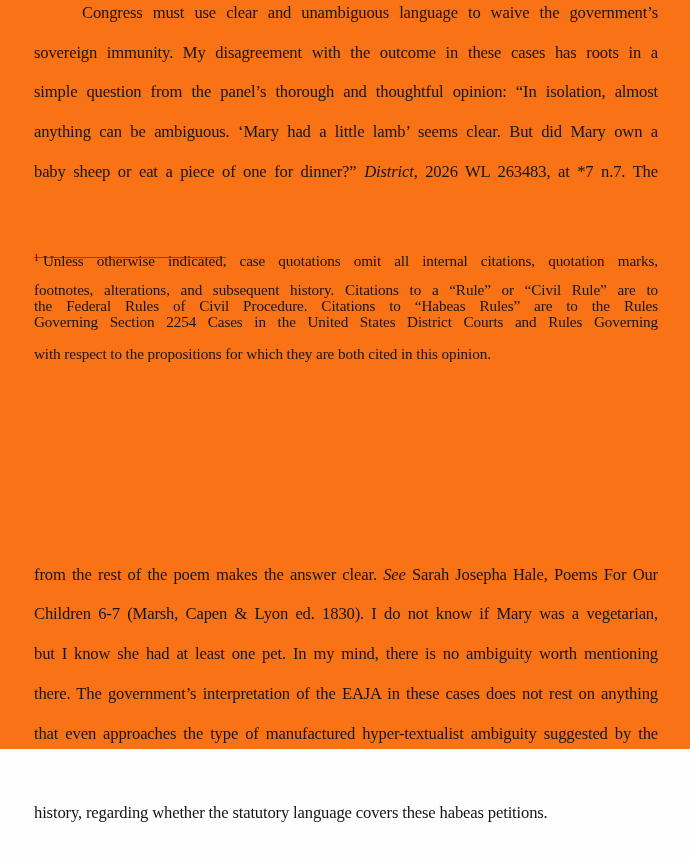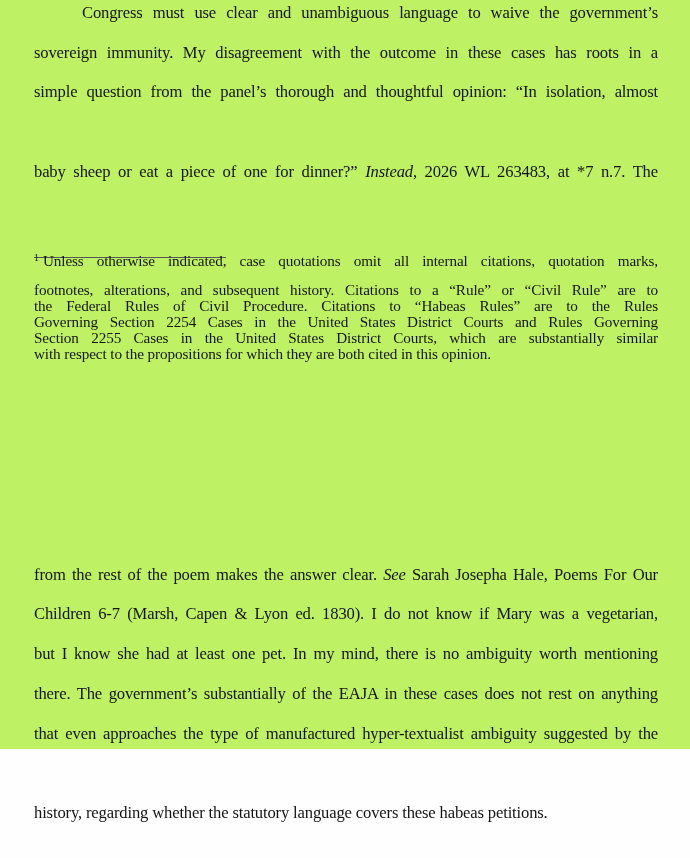--- a/index.html
+++ b/index.html
@@ -12,21 +12,21 @@
       height: 858px;
       position: relative;
       overflow: hidden;
       font-family: "Liberation Serif", "DejaVu Serif", serif;
       color: #141414;
     }
     .page {
       position: absolute;
       left: 0;
       width: 690px;
-      background: #bef264;
+      background: #f97316;
     }
     .page-top { top: 0; height: 482px; }
     .page-bottom { top: 469px; height: 280px; }
     .page-gap {
       position: absolute;
       left: 0;
       top: 482px;
       width: 690px;
       height: 15px;
       background: #e3e3e3;
@@ -79,34 +79,34 @@
     }
     i { font-style: italic; }
   </style>
 </head>
 <body>
 
 <div class="page page-top">
   <div class="body-line indent" style="top:3px">Congress must use clear and unambiguous language to waive the government’s</div>
   <div class="body-line" style="top:43px">sovereign immunity.  My disagreement with the outcome in these cases has roots in a</div>
   <div class="body-line" style="top:82px">simple question from the panel’s thorough and thoughtful opinion: “In isolation, almost</div>
-  <div class="body-line" style="top:162px"><span>baby sheep or eat a piece of one for dinner?”</span>  <i>Instead</i><span>, 2026 WL 263483, at *7 n.7.  The</span></div>
+  <div class="body-line" style="top:122px">anything can be ambiguous.  ‘Mary had a little lamb’ seems clear.  But did Mary own a</div>
+  <div class="body-line" style="top:162px"><span>baby sheep or eat a piece of one for dinner?”</span>  <i>District</i><span>, 2026 WL 263483, at *7 n.7.  The</span></div>
 
   <div class="footnote-rule"></div>
 
   <div class="fn-line" style="top:250px"><span class="fn-mark">1</span><span>Unless otherwise indicated, case quotations omit all internal citations, quotation marks,</span></div>
   <div class="fn-line" style="top:282px">footnotes, alterations, and subsequent history.  Citations to a “Rule” or “Civil Rule” are to</div>
   <div class="fn-line" style="top:298px">the Federal Rules of Civil Procedure.  Citations to “Habeas Rules” are to the Rules</div>
   <div class="fn-line" style="top:314px">Governing Section 2254 Cases in the United States District Courts and Rules Governing</div>
-  <div class="fn-line" style="top:330px">Section 2255 Cases in the United States District Courts, which are substantially similar</div>
   <div class="fn-line last" style="top:346px">with respect to the propositions for which they are both cited in this opinion.</div>
 </div>
 
 <div class="page-gap"></div>
 
 <div class="page page-bottom">
   <div class="body-line" style="top:96px"><span>from the rest of the poem makes the answer clear.  </span><i>See</i><span> Sarah Josepha Hale, Poems For Our</span></div>
   <div class="body-line" style="top:135px">Children 6-7 (Marsh, Capen &amp; Lyon ed. 1830).  I do not know if Mary was a vegetarian,</div>
   <div class="body-line" style="top:175px">but I know she had at least one pet.  In my mind, there is no ambiguity worth mentioning</div>
-  <div class="body-line" style="top:215px">there.  The government’s substantially of the EAJA in these cases does not rest on anything</div>
+  <div class="body-line" style="top:215px">there.  The government’s interpretation of the EAJA in these cases does not rest on anything</div>
   <div class="body-line" style="top:255px">that even approaches the type of manufactured hyper-textualist ambiguity suggested by the</div>
   <div class="body-line last" style="top:334px">history, regarding whether the statutory language covers these habeas petitions.</div>
 </div>
 
 </body></html>

